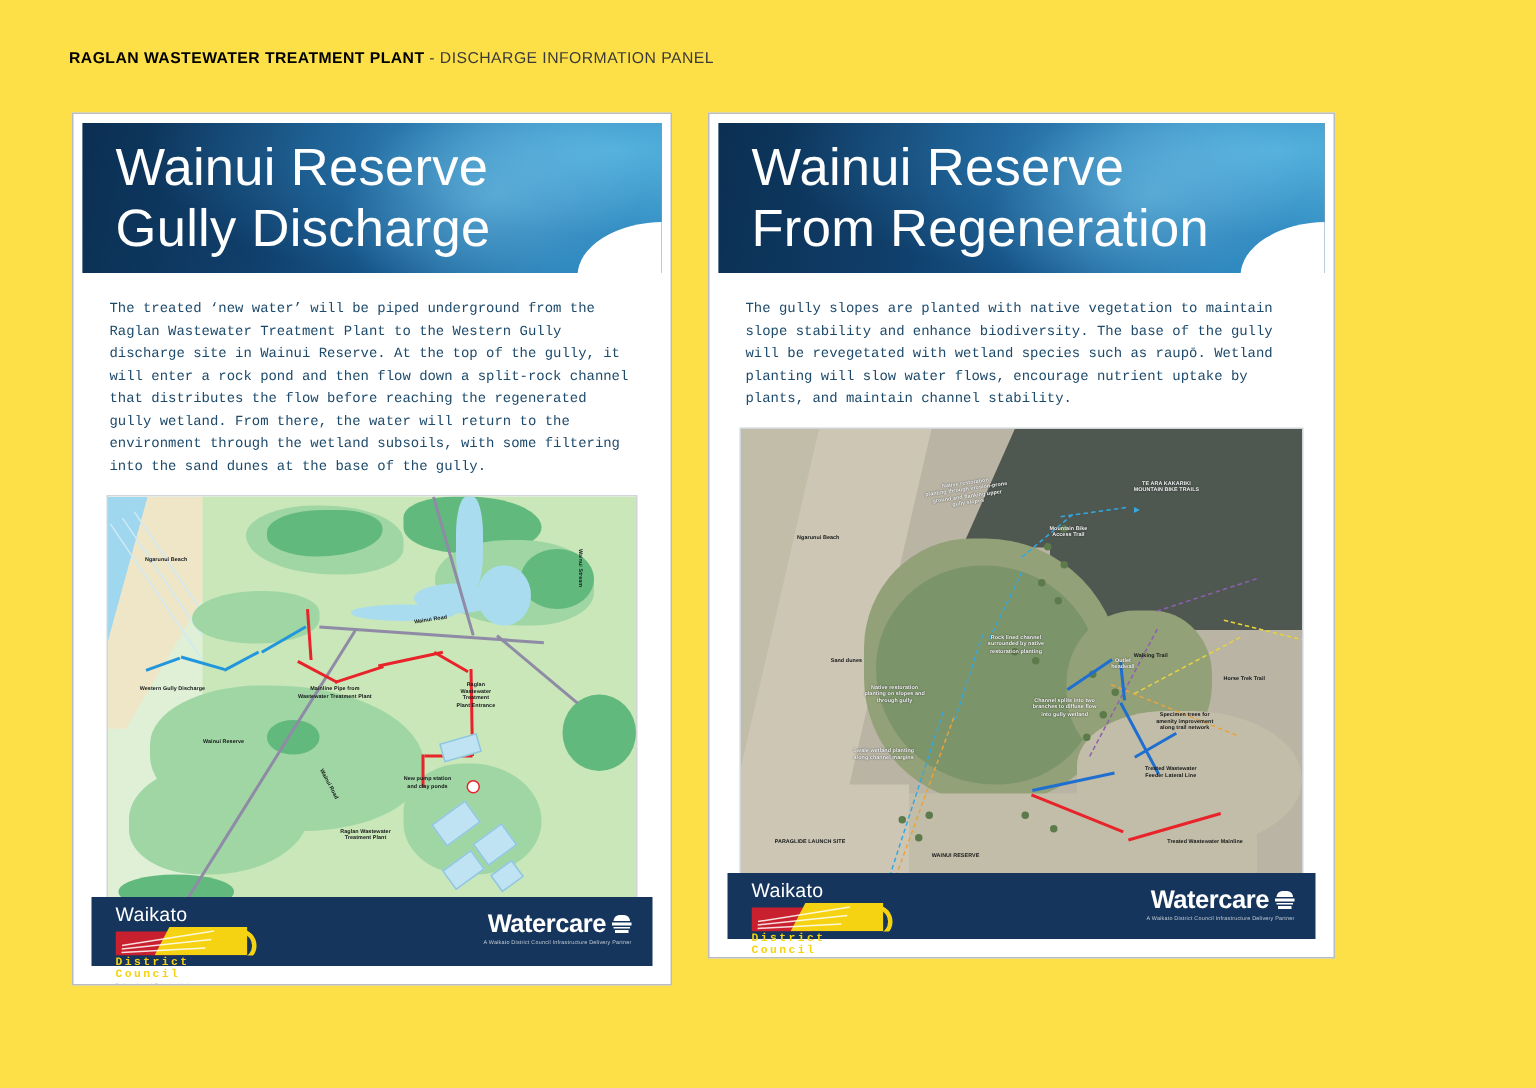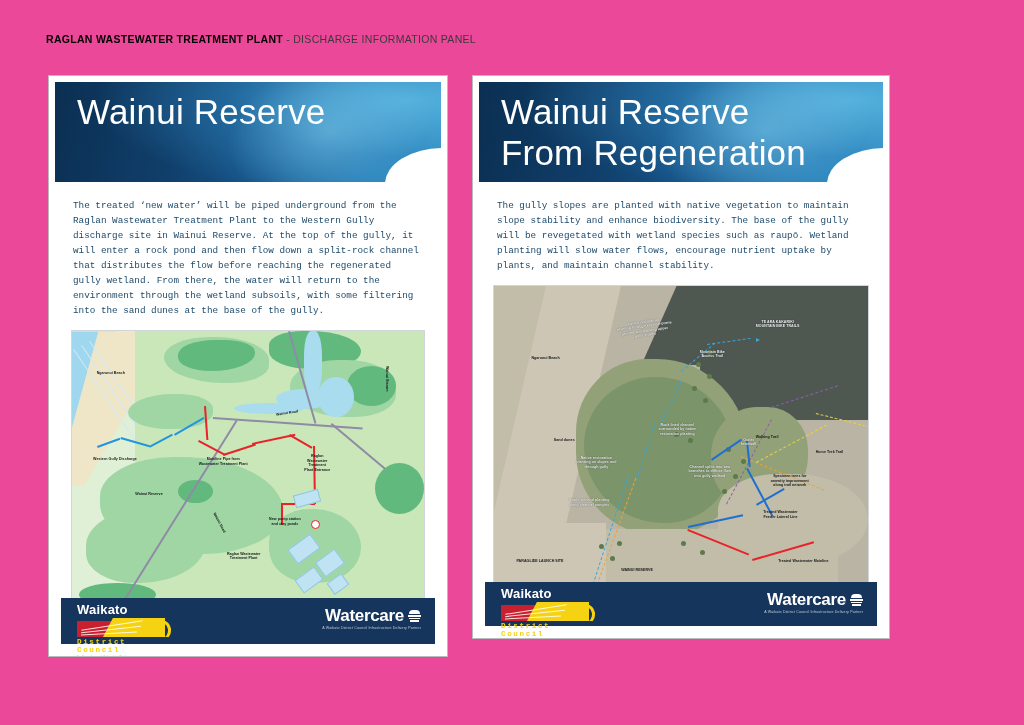--- a/index.html
+++ b/index.html
@@ -1,17 +1,17 @@
 <!DOCTYPE html>
 <html><head>
 <meta charset="utf-8">
 <style>
   html,body{margin:0;padding:0;background:#ffffff;}
   body{width:1024px;height:725px;font-family:"Liberation Sans",sans-serif;overflow:hidden;}
-  .page{position:relative;width:1024px;height:725px;background:#ec4899;}
+  .page{position:relative;width:1024px;height:725px;background:#fde047;}
 
   
   .doc-title{position:absolute;left:46px;top:33px;font-size:10.5px;letter-spacing:.3px;color:#1a1a1a;white-space:nowrap;}
   .doc-title .b{font-weight:bold;color:#000;}
   .doc-title .n{font-weight:normal;color:#3a3a3a;}
 
   
   .panel{position:absolute;background:#ffffff;border:1px solid #b9bcbe;box-sizing:border-box;overflow:hidden;}
   #panel-left{left:48px;top:75px;width:400px;height:582px;}
   #panel-right{left:472px;top:75px;width:418px;height:564px;}
@@ -45,21 +45,21 @@
   .mlabel{position:absolute;font-size:3.6px;line-height:1.25;color:#16181a;font-weight:bold;
      letter-spacing:.05px;white-space:pre-line;}
   .mlabel.w{color:#f2f4f5;text-shadow:0 0 1px rgba(0,0,0,.85);}
   .mlabel.c{text-align:center;}
 
   
   .ftr{position:absolute;left:6px;right:6px;bottom:6px;height:46px;background:#16355c;}
   #panel-right .ftr{height:44px;}
 
   .wdc{position:absolute;left:16px;top:5px;width:96px;}
-  .wdc .wt{font-size:13px;color:#fff;font-weight:bold;letter-spacing:.2px;line-height:1;}
+  .wdc .wt{font-size:13px;color:#fff;font-weight:normal;letter-spacing:.2px;line-height:1;}
   .wdc .mark{position:relative;margin-top:2px;width:96px;height:19px;overflow:hidden;}
   .wdc .mark .red{position:absolute;left:0;top:3px;width:40px;height:16px;background:#c8202e;}
   .wdc .mark .yel{position:absolute;left:26px;top:0;width:62px;height:19px;background:#f5d313;
       clip-path:polygon(16% 0,100% 0,100% 100%,0% 100%);}
   .wdc .mark .koru{position:absolute;right:2px;top:1px;width:17px;height:17px;border:3px solid #f5d313;
       border-radius:50%;border-left-color:transparent;border-bottom-color:transparent;transform:rotate(35deg);}
   .wdc .mark .ln{position:absolute;height:1px;background:rgba(255,255,255,.85);}
   .wdc .dc{font-size:7.6px;color:#f5d313;font-weight:bold;letter-spacing:1.6px;line-height:1.1;margin-top:1px;font-family:Liberation Mono, monospace;}
   .wdc .tag{font-size:3.3px;color:#bcc6d2;letter-spacing:.2px;line-height:1.1;margin-top:1px;}
 
@@ -116,20 +116,21 @@
   </div>
 
   <div class="panel" id="panel-left">
     <div class="panel-inner">
 
       <div class="hdr">
         <div class="grad"></div>
         <div class="swoosh"></div>
         <h1>
           <span>Wainui Reserve</span>
+          <span class="l2">Gully Discharge</span>
         </h1>
         <div class="corner"></div>
       </div>
 
       <div class="body-copy">The treated ‘new water’ will be piped underground from the Raglan Wastewater Treatment Plant to the Western Gully discharge site in Wainui Reserve. At the top of the gully, it will enter a rock pond and then flow down a split-rock channel that distributes the flow before reaching the regenerated gully wetland. From there, the water will return to the environment through the wetland subsoils, with some filtering into the sand dunes at the base of the gully.</div>
 
       <div class="mapwrap" id="map-left">
         <div class="topo">
           <div class="sea"></div>
           <div class="beachsand"></div>

